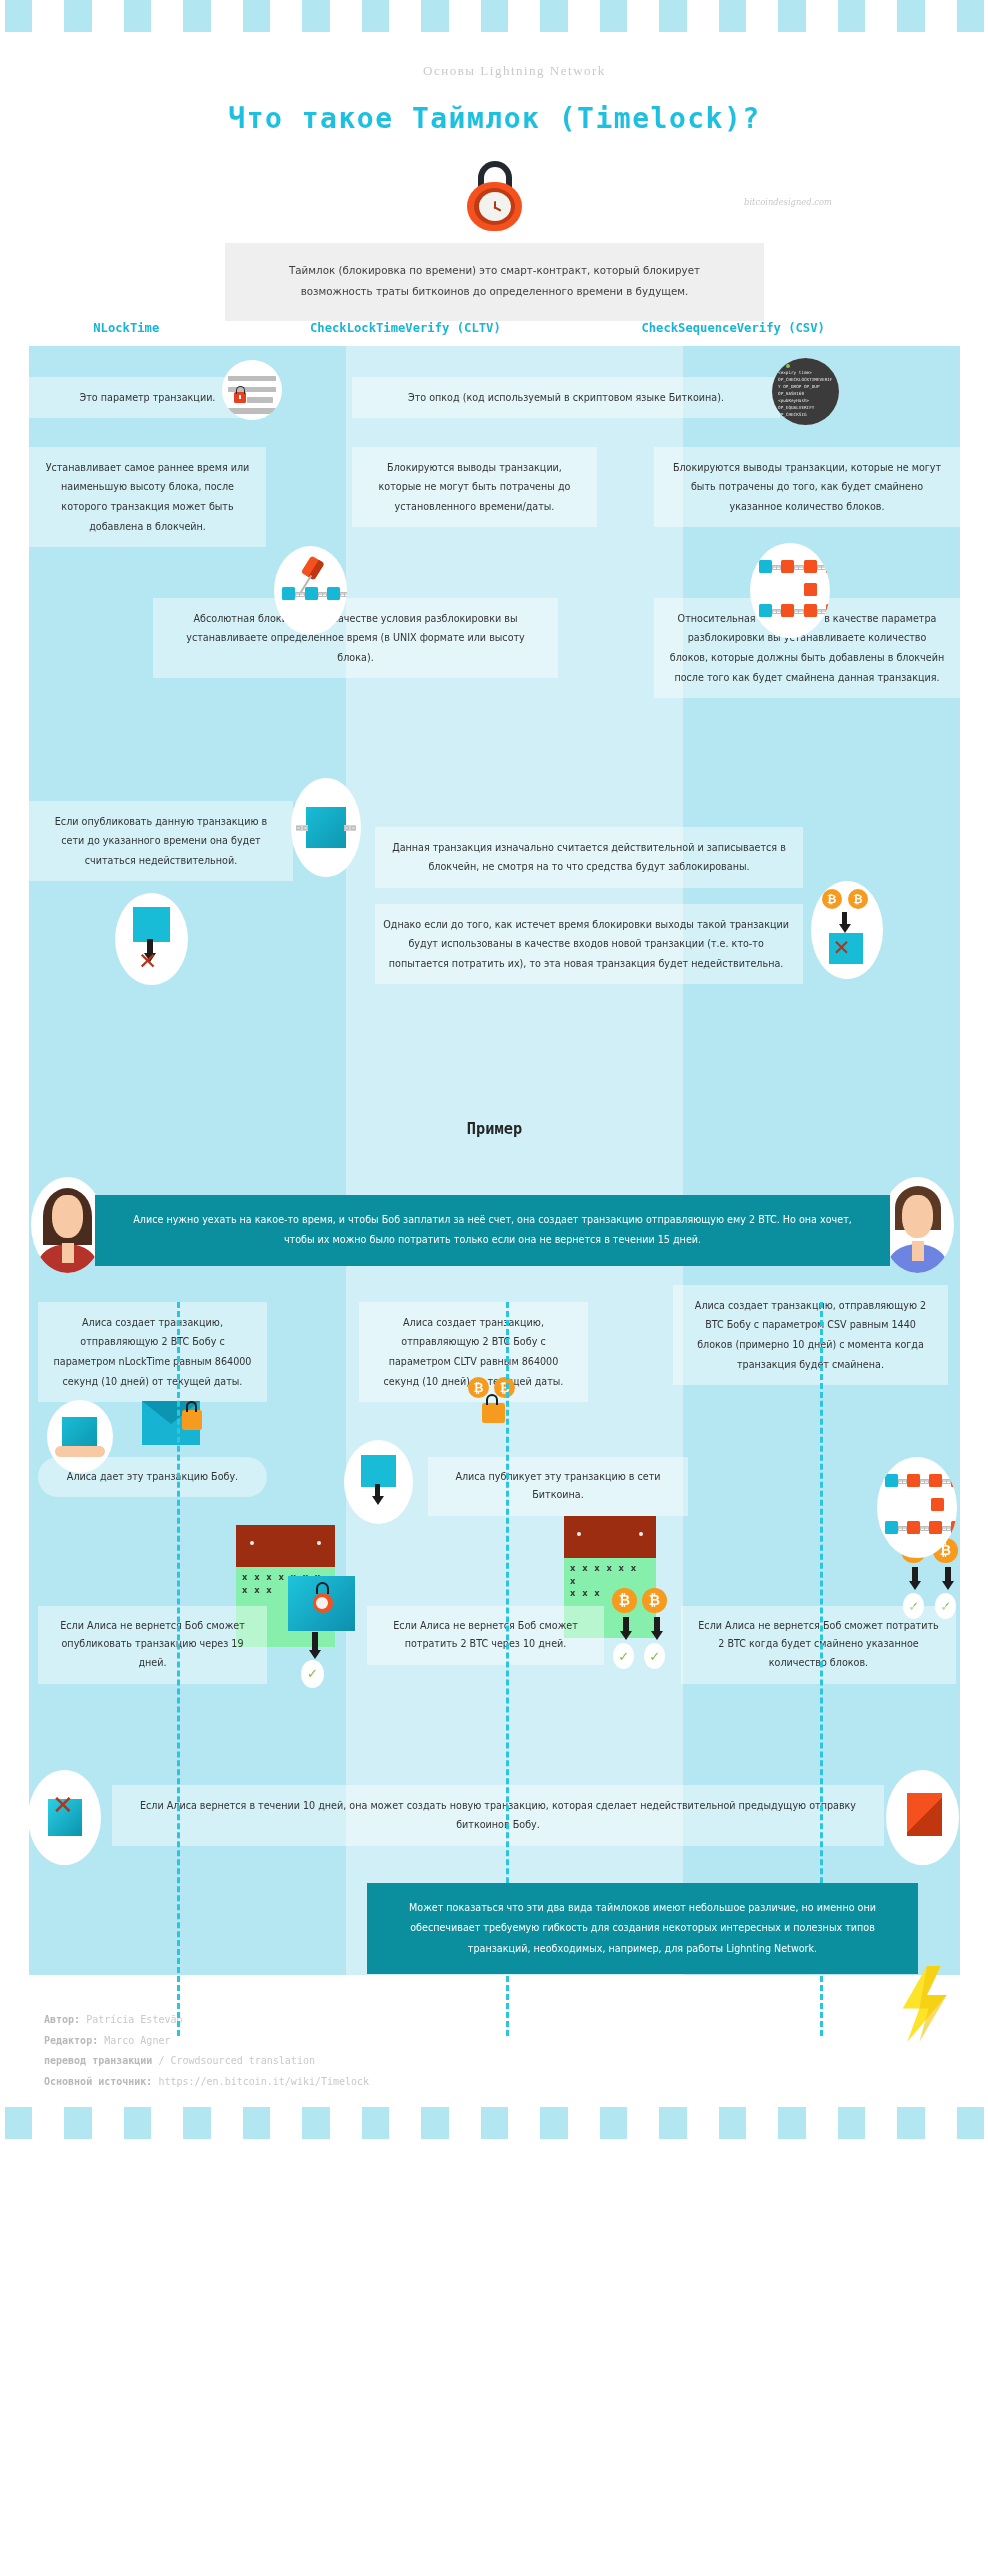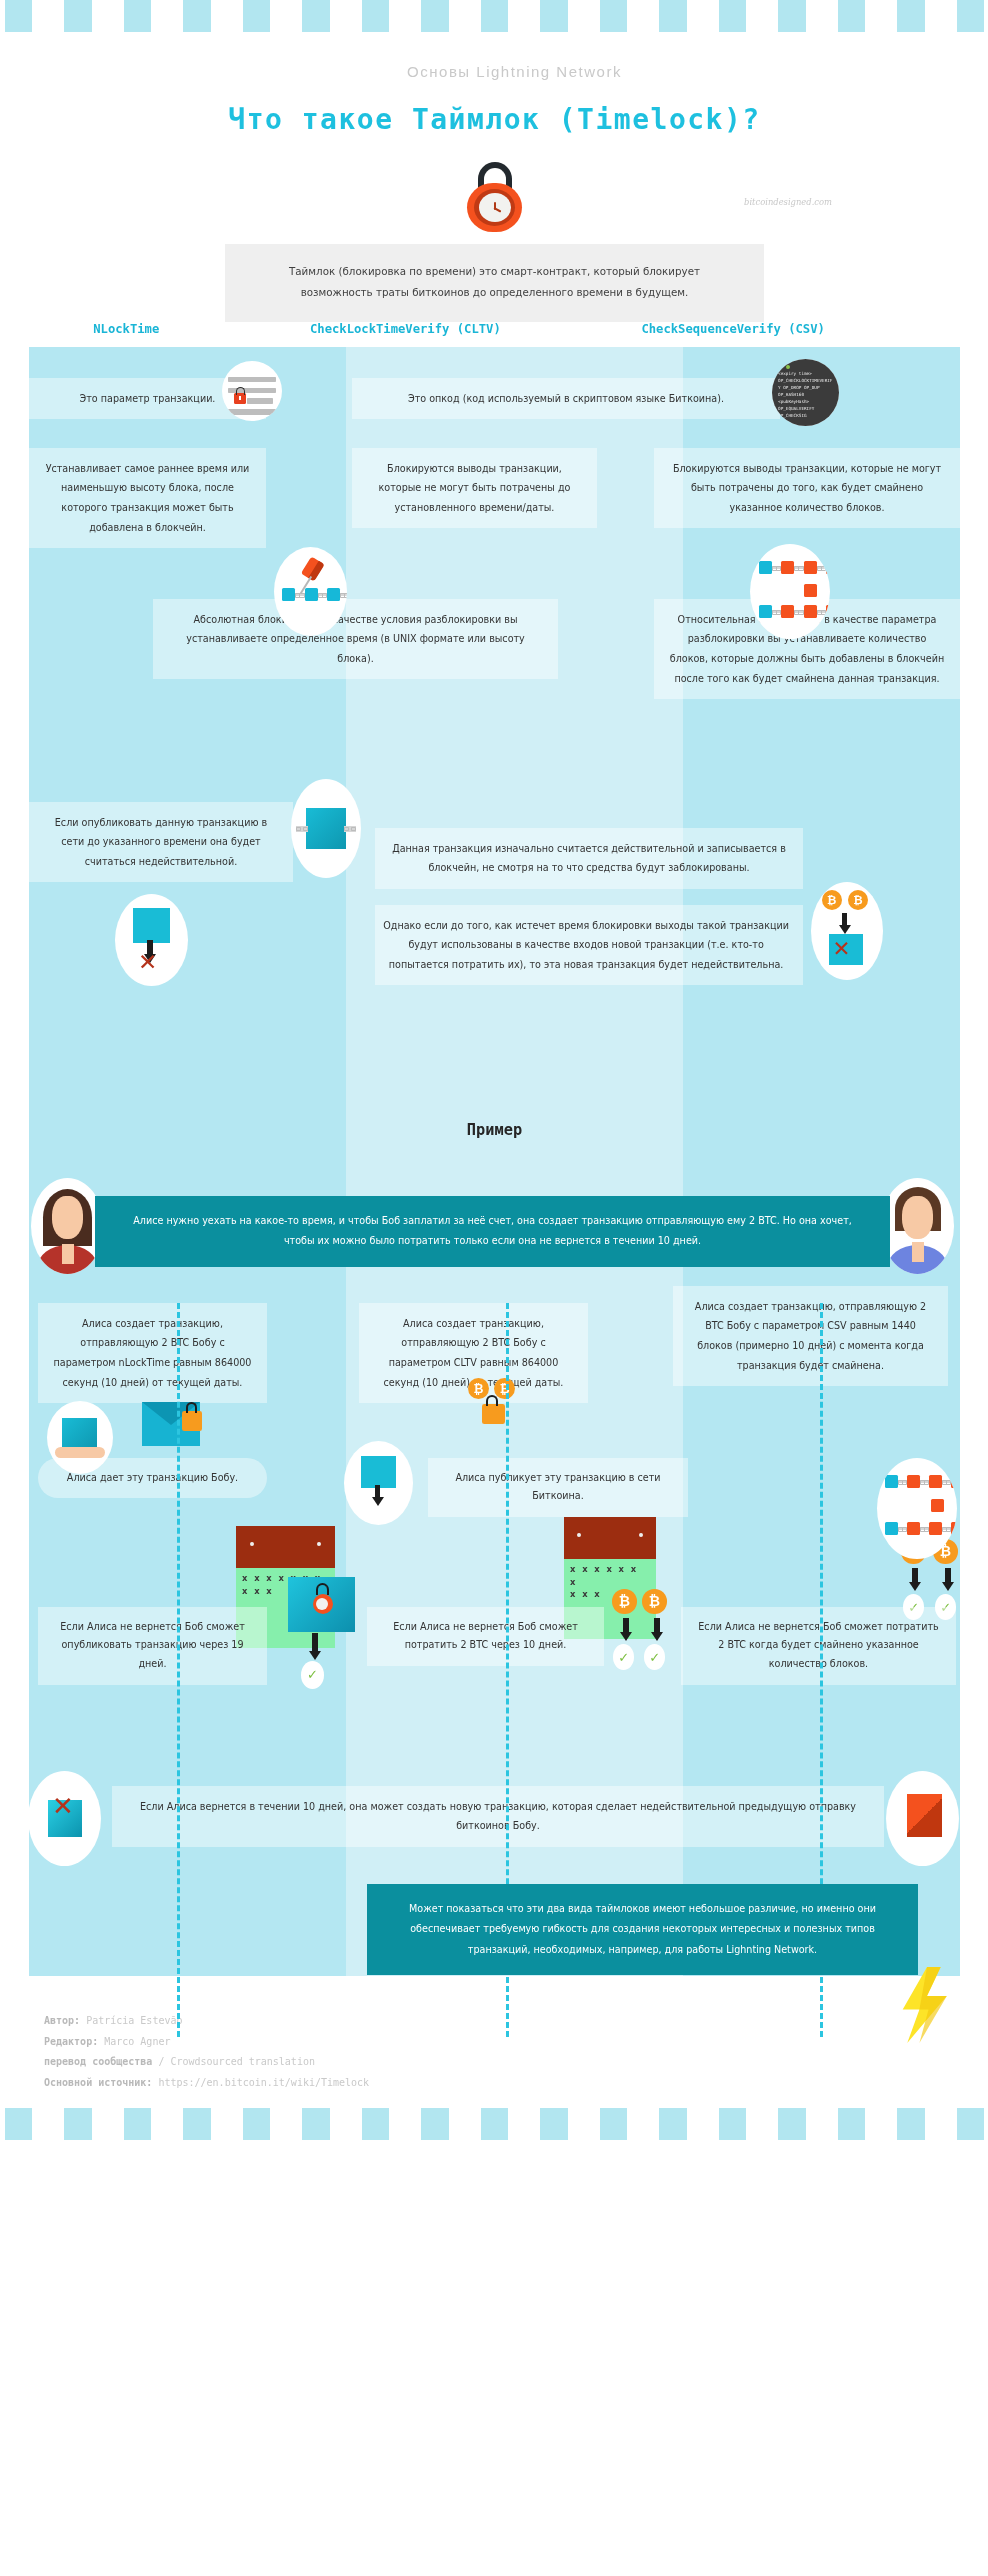--- a/index.html
+++ b/index.html
@@ -26,22 +26,22 @@
     height: 32px;
     background: #b2e6f0;
   }
 
   
   .page { width: 989px; position: relative; }
 
   
   .header { text-align: center; padding-top: 31px; }
   .kicker {
-    font-family: Liberation Sans, sans-serif;
-    font-size: 15px;
+    font-family: Liberation Serif, serif;
+    font-size: 13px;
     letter-spacing: 1.5px;
     color: #c9c9c9;
     padding-bottom: 23px;
     padding-left: 40px;
   }
   .main-title {
     font-family: "DejaVu Sans Mono", "Liberation Mono", monospace;
     font-size: 28px;
     font-weight: bold;
     letter-spacing: 1.5px;
@@ -505,21 +505,21 @@
         <div style="position:absolute;left:31px;top:66px;width:12.2px;height:20px;background:#f7c9a5;"></div>
       </div>
 
       <div class="avatar" style="left:881px; top:831px; width:73px; height:96px;">
         <div class="av-hair" style="left:13.8px; top:9.2px; width:46px; height:44px; background:#5a3824;"></div>
         <div class="av-face" style="left:21.4px; top:18.4px; width:31px; height:43px;"></div>
         <div class="av-shoulders" style="left:6.1px; top:67px; width:61px; height:46px; background:#6d84e0;"></div>
         <div style="position:absolute;left:31px;top:64px;width:12.2px;height:20px;background:#f7c9a5;"></div>
       </div>
 
-      <div class="teal-box" style="left:95px; top:849px; width:795px;">Алисе нужно уехать на какое-то время, и чтобы Боб заплатил за неё счет, она создает транзакцию отправляющую ему 2 BTC. Но она хочет, чтобы их можно было потратить только если она не вернется в течении 10 дней.</div>
+      <div class="teal-box" style="left:95px; top:849px; width:795px;">Алисе нужно уехать на какое-то время, и чтобы Боб заплатил за неё счет, она создает транзакцию отправляющую ему 2 BTC. Но она хочет, чтобы их можно было потратить только если она не вернется в течении 15 дней.</div>
 
       <div class="dashed-sep" style="left:177px; top:956px; height:734px;"></div>
       <div class="dashed-sep" style="left:506px; top:956px; height:734px;"></div>
       <div class="dashed-sep" style="left:820px; top:956px; height:734px;"></div>
 
       <div class="card" style="left:38px; top:956px; width:229px;">Алиса создает транзакцию, отправляющую 2 BTC Бобу с параметром nLockTime равным 864000 секунд (10 дней) от текущей даты.</div>
 
       <div class="card" style="left:359px; top:956px; width:229px;">Алиса создает транзакцию, отправляющую 2 BTC Бобу с параметром CLTV равным 864000 секунд (10 дней) от текущей даты.</div>
 
       <div class="card" style="left:673px; top:939px; width:275px;">Алиса создает транзакцию, отправляющую 2 BTC Бобу с параметром CSV равным 1440 блоков (примерно 10 дней) с момента когда транзакция будет смайнена.</div>
@@ -677,21 +677,21 @@
   <div class="footer">
     <div>
       <b>Автор:</b>
       <span>Patrícia Estevão</span>
     </div>
     <div>
       <b>Редактор:</b>
       <span>Marco Agner</span>
     </div>
     <div>
-      <b>перевод сообщества</b>
+      <b>перевод транзакции</b>
       <span>/ Crowdsourced translation</span>
     </div>
     <div>
       <b>Основной источник:</b>
       <span>https://en.bitcoin.it/wiki/Timelock</span>
     </div>
   </div>
 
   <div class="stripe-band">
     <div class="stripe"></div>

